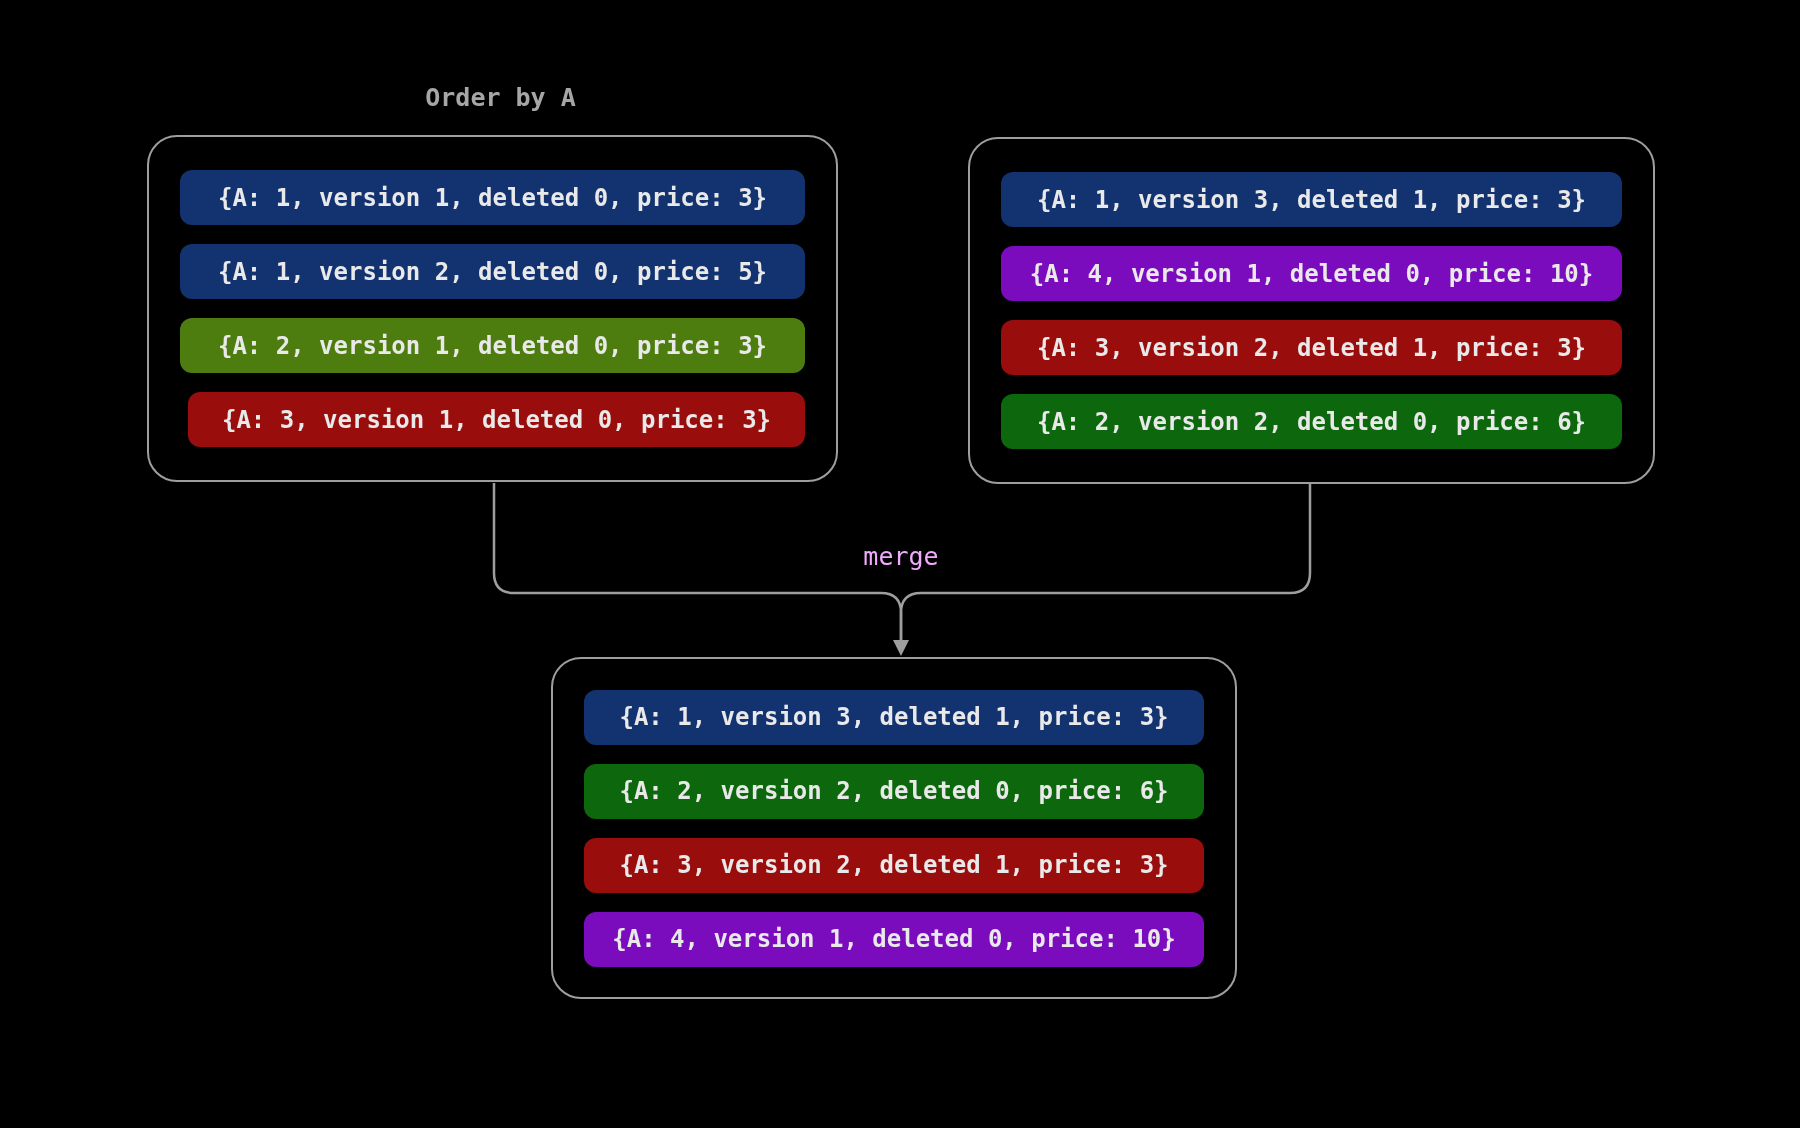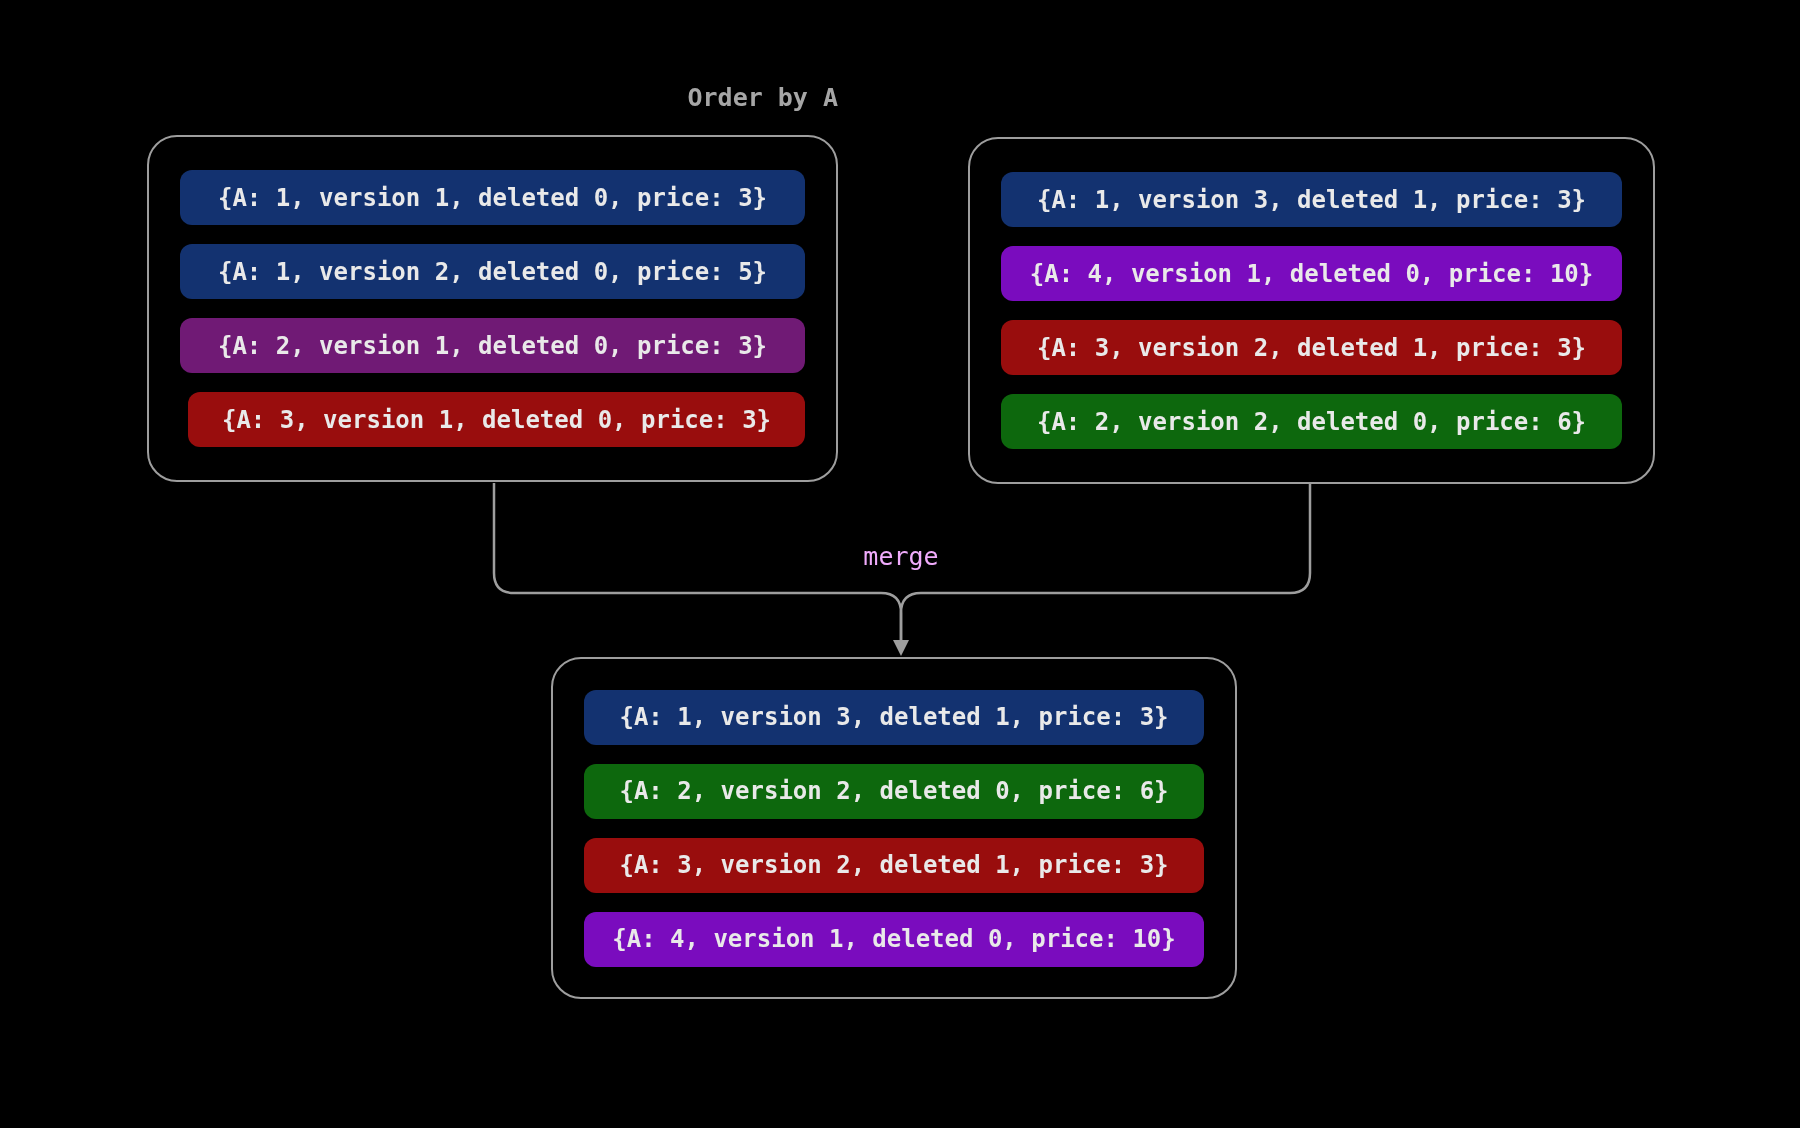--- a/index.html
+++ b/index.html
@@ -22,21 +22,21 @@
     height: 1128px;
   }
   .group-title {
     position: absolute;
     text-align: center;
     color: #a6a6a6;
     font-size: 25px;
     font-weight: bold;
     line-height: 1;
   }
-  .title-left  { left: 147px; top: 85px; width: 691px; text-align: right; }
+  .title-left  { left: 155px; top: 85px; width: 691px; }
   .title-right { left: 968px; top: 85px; width: 687px; }
   .panel {
     position: absolute;
     box-sizing: border-box;
     border: 2.5px solid #9e9e9e;
     border-radius: 30px;
     background: #000000;
     display: flex;
     flex-direction: column;
     justify-content: center;
@@ -82,21 +82,21 @@
   </svg>
 
   <div class="group-title title-left">Order by A</div>
 
 
   <div class="merge-label">merge</div>
 
   <div class="panel panel-left">
     <div class="row" style="background: rgb(19, 50, 112);">{A: 1, version 1, deleted 0, price: 3}</div>
     <div class="row" style="background: rgb(19, 50, 112); text-align: right;">{A: 1, version 2, deleted 0, price: 5}</div>
-    <div class="row" style="background: #701a75;">{A: 2, version 1, deleted 0, price: 3}</div>
+    <div class="row" style="background: #4d7c0f;">{A: 2, version 1, deleted 0, price: 3}</div>
     <div class="row" style="background: rgb(153, 13, 13); margin-left: 8px;">{A: 3, version 1, deleted 0, price: 3}</div>
   </div>
 
   <div class="panel panel-right">
     <div class="row" style="background: rgb(19, 50, 112);">{A: 1, version 3, deleted 1, price: 3}</div>
     <div class="row" style="background: rgb(122, 12, 190);">{A: 4, version 1, deleted 0, price: 10}</div>
     <div class="row" style="background: rgb(153, 13, 13);">{A: 3, version 2, deleted 1, price: 3}</div>
     <div class="row" style="background: rgb(13, 104, 13);">{A: 2, version 2, deleted 0, price: 6}</div>
   </div>
 

